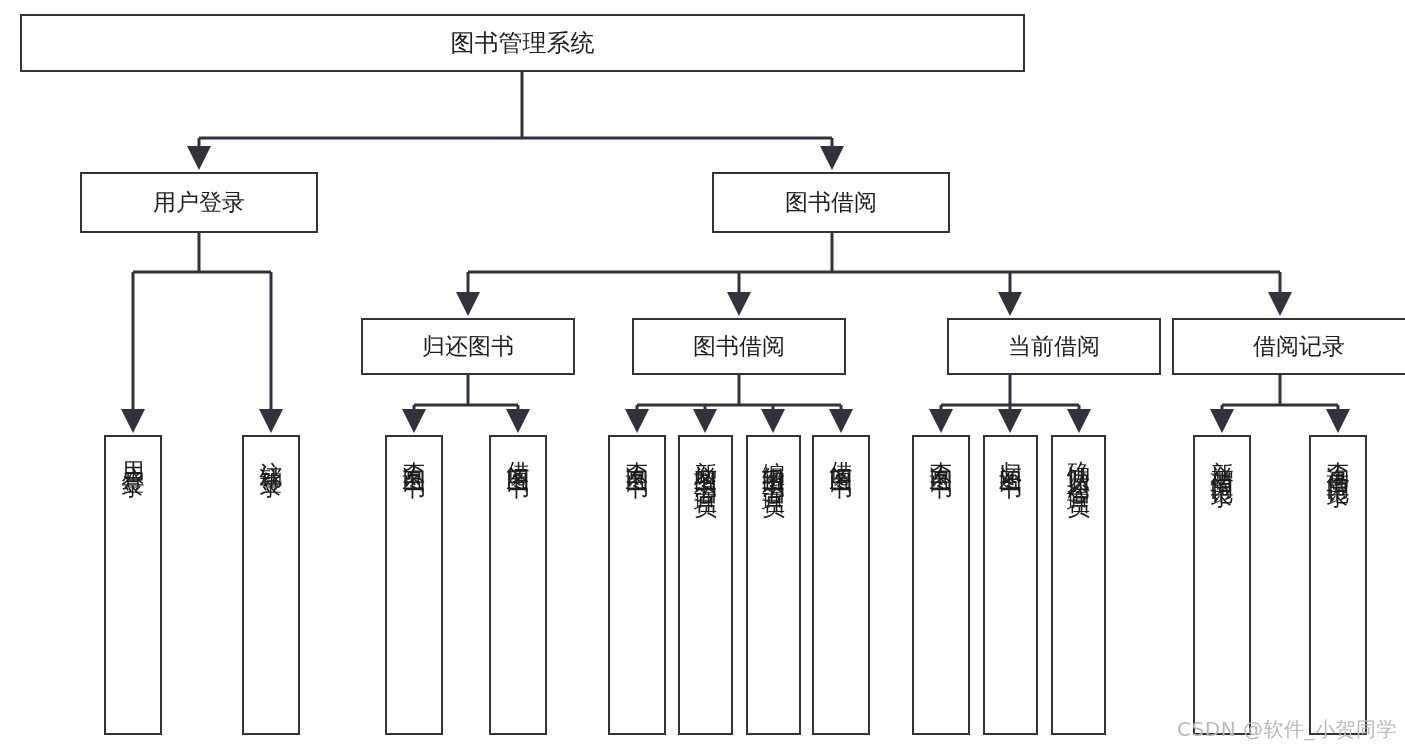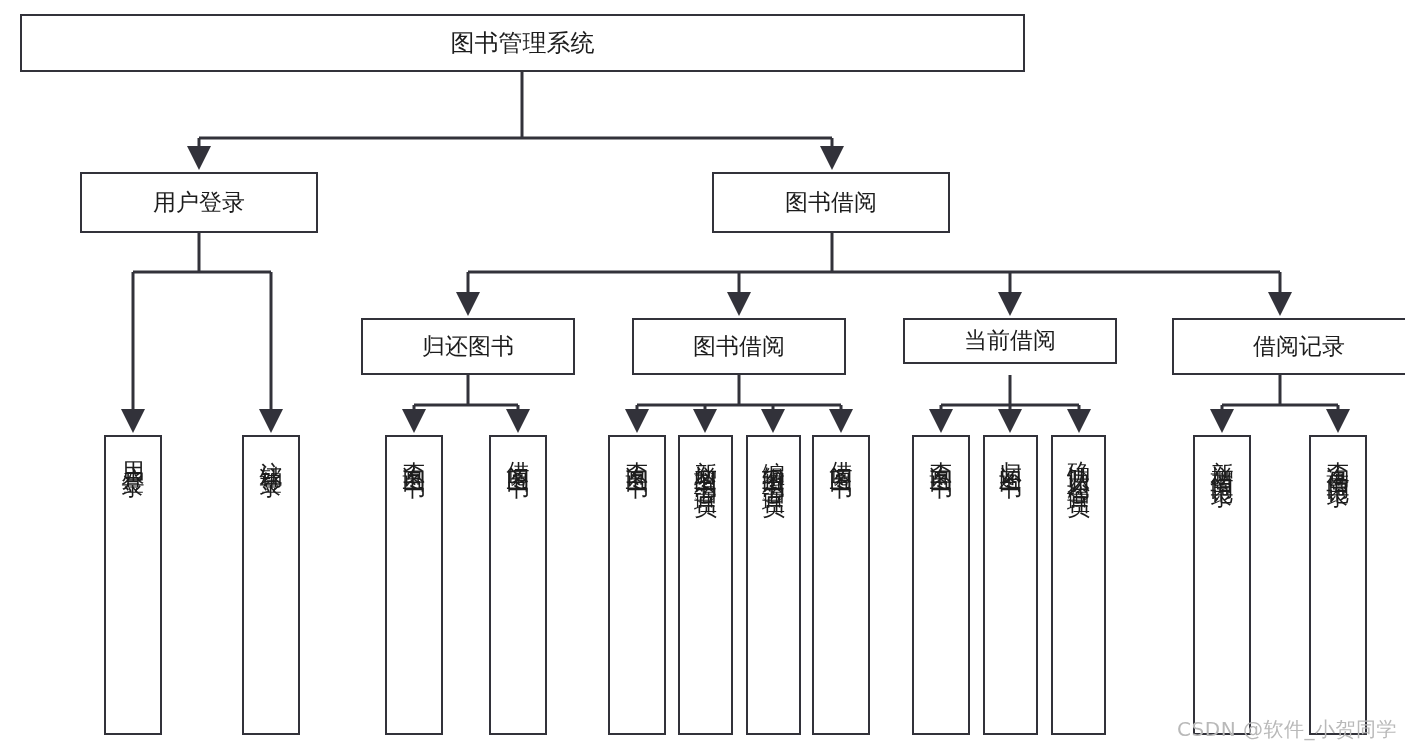--- a/index.html
+++ b/index.html
@@ -142,21 +142,21 @@
   </div>
 
   <div class="node horiz" style="left:361px; top:318px; width:214px; height:57px;">
     <span class="node-label">归还图书</span>
   </div>
 
   <div class="node horiz" style="left:632px; top:318px; width:214px; height:57px;">
     <span class="node-label">图书借阅</span>
   </div>
 
-  <div class="node horiz" style="left:903px; top:318px; width:214px; height:46px;">
+  <div class="node horiz" style="left:947px; top:318px; width:214px; height:57px;">
     <span class="node-label">当前借阅</span>
   </div>
 
   <div class="node horiz" style="left:1172px; top:318px; width:254px; height:57px;">
     <span class="node-label">借阅记录</span>
   </div>
 
   <div class="node vert" style="left:104px; top:435px; width:58px; height:300px;">
     <span class="node-label">用户登录</span>
   </div>

